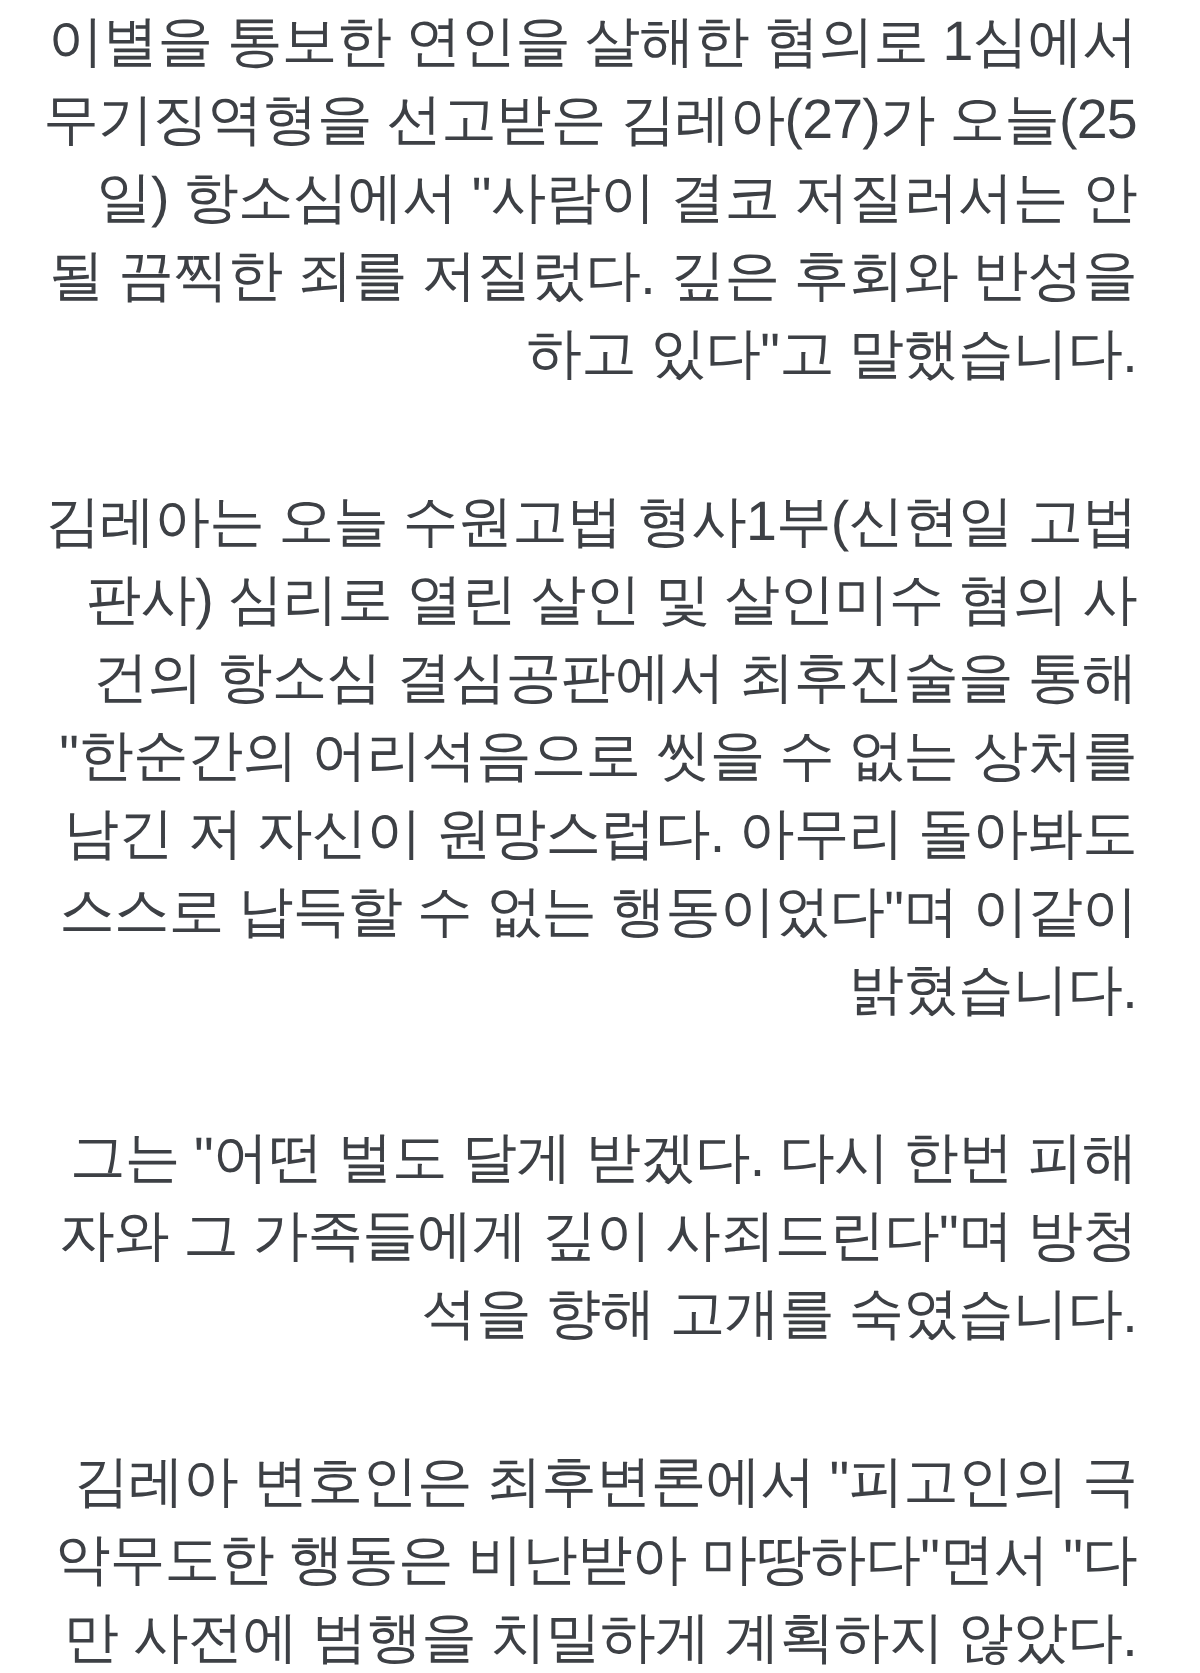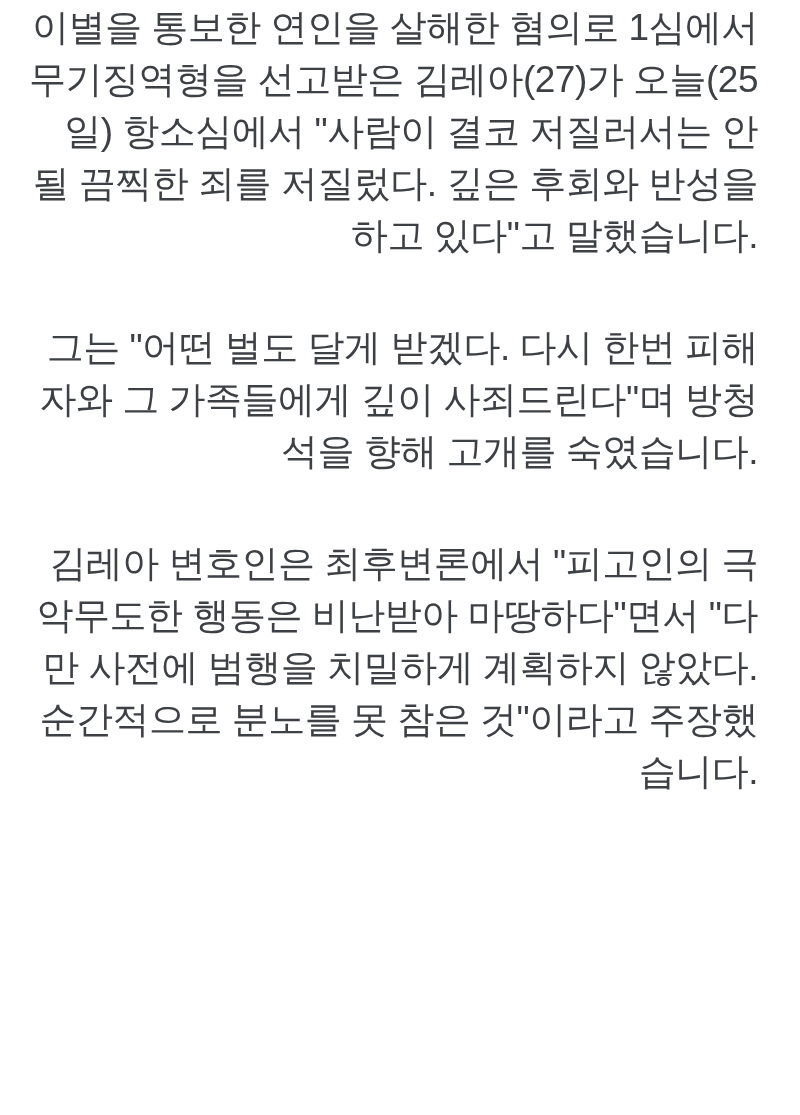--- a/index.html
+++ b/index.html
@@ -31,16 +31,17 @@
   }
   .article-body p:last-child {
     margin-bottom: 0;
   }
 </style>
 </head>
 <body>
 
 <main class="article-body">
   <p>이별을 통보한 연인을 살해한 혐의로 1심에서 무기징역형을 선고받은 김레아(27)가 오늘(25일) 항소심에서 "사람이 결코 저질러서는 안 될 끔찍한 죄를 저질렀다. 깊은 후회와 반성을 하고 있다"고 말했습니다.</p>
+  <p>김레아는 오늘 수원고법 형사1부(신현일 고법판사) 심리로 열린 살인 및 살인미수 혐의 사건의 항소심 결심공판에서 최후진술을 통해 "한순간의 어리석음으로 씻을 수 없는 상처를 남긴 저 자신이 원망스럽다. 아무리 돌아봐도 스스로 납득할 수 없는 행동이었다"며 이같이 밝혔습니다.</p>
   <p>그는 "어떤 벌도 달게 받겠다. 다시 한번 피해자와 그 가족들에게 깊이 사죄드린다"며 방청석을 향해 고개를 숙였습니다.</p>
   <p>김레아 변호인은 최후변론에서 "피고인의 극악무도한 행동은 비난받아 마땅하다"면서 "다만 사전에 범행을 치밀하게 계획하지 않았다. 순간적으로 분노를 못 참은 것"이라고 주장했습니다.</p>
 
 </main>
 
 </body></html>

